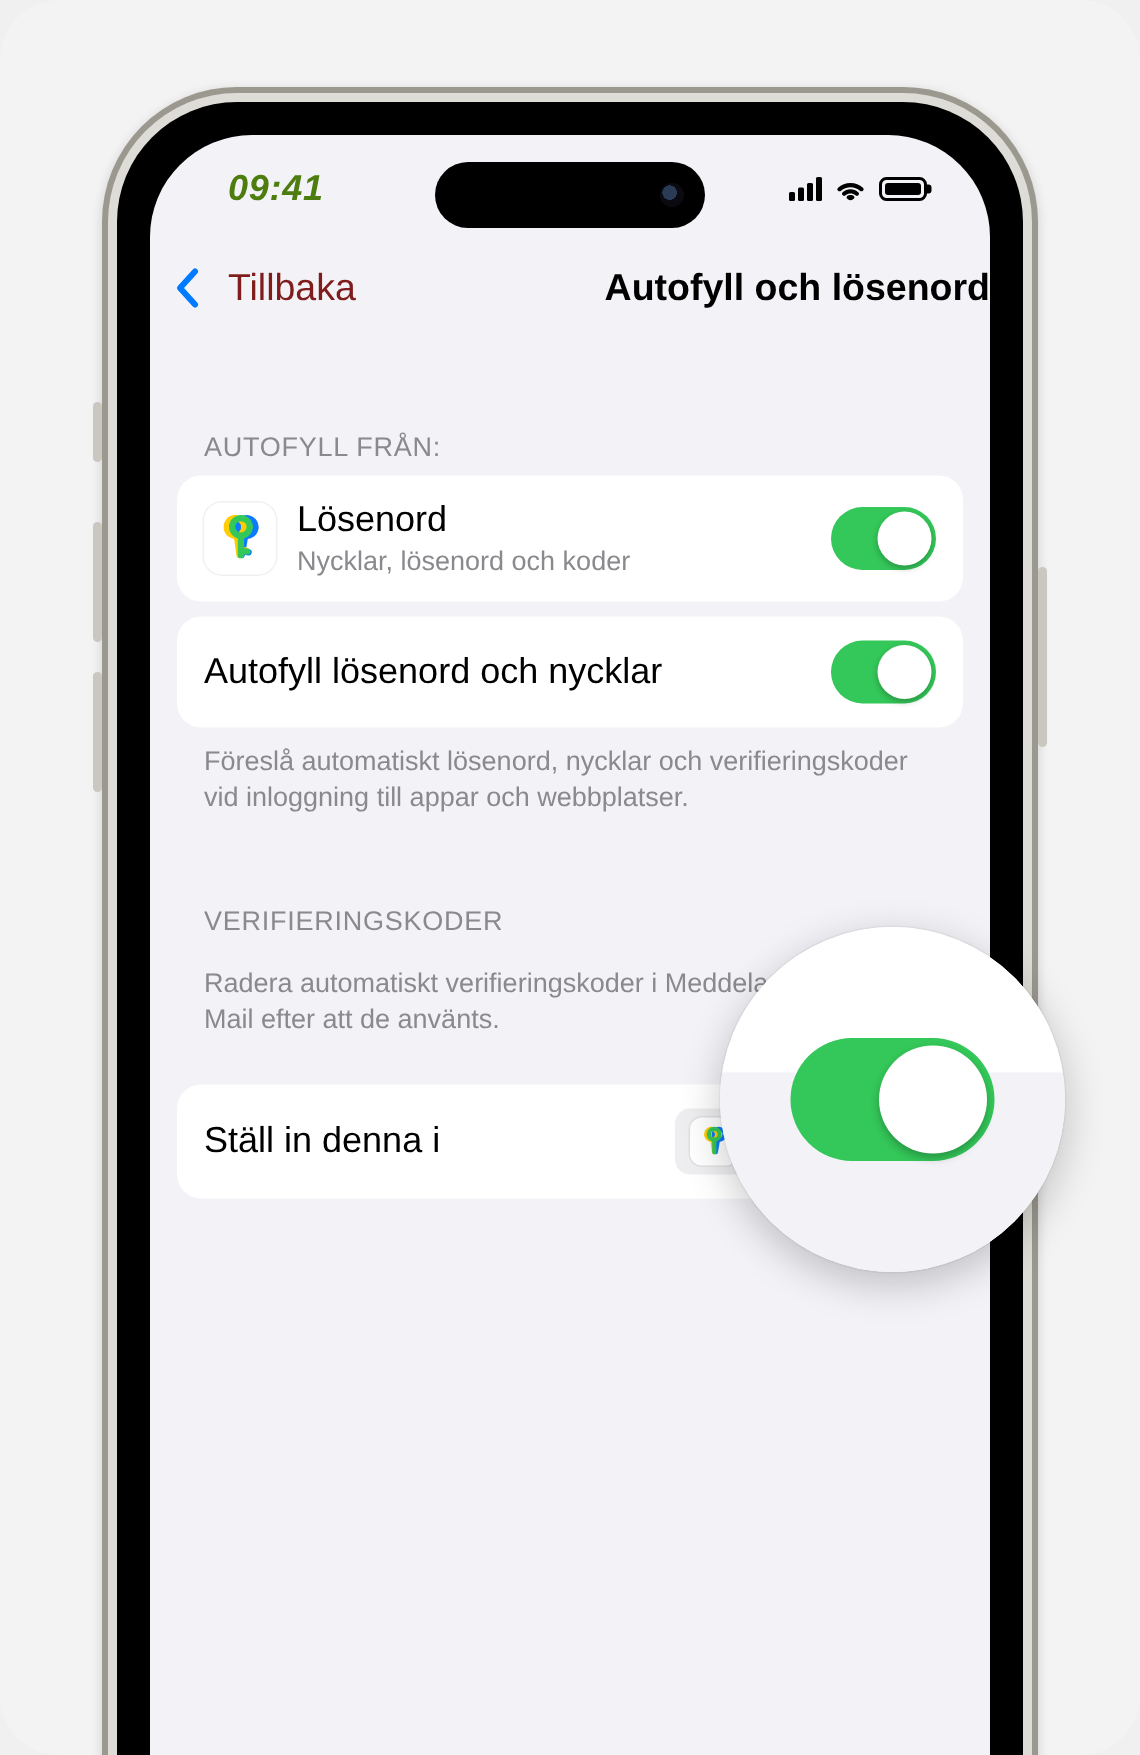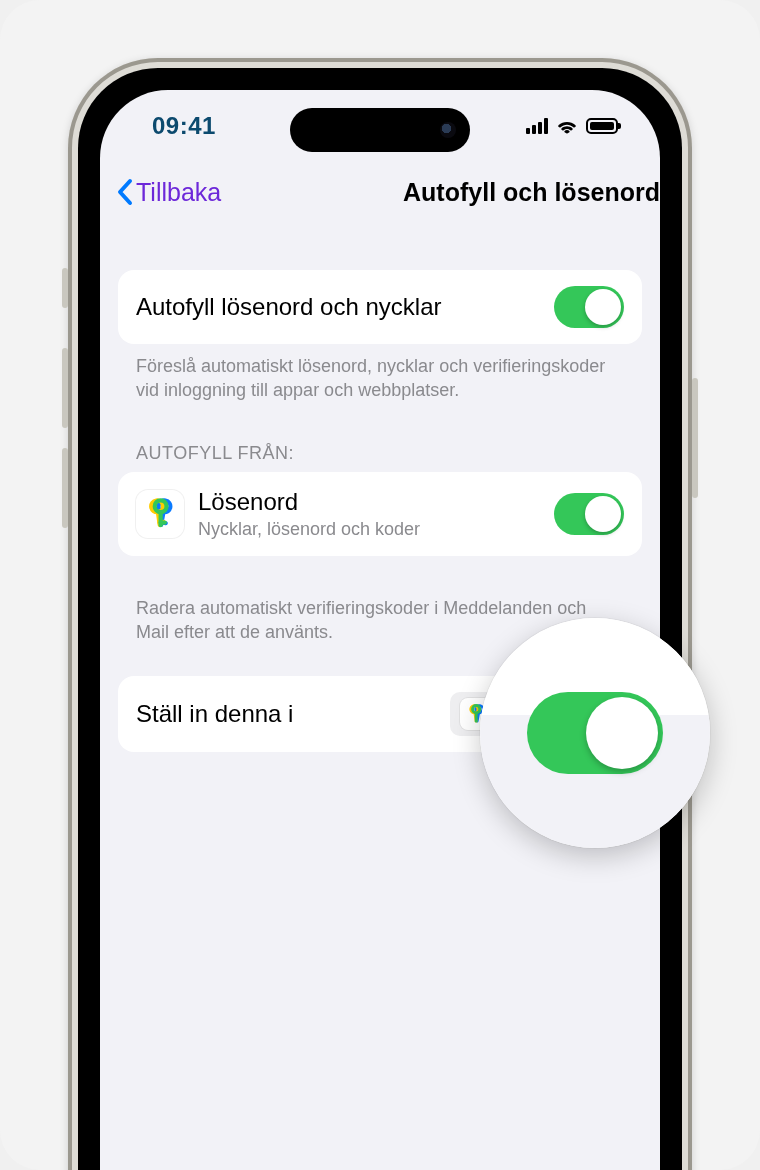--- a/index.html
+++ b/index.html
@@ -78,23 +78,24 @@
     position: absolute;
     top: 0; left: 0; right: 0;
     height: 72px;
     display:flex; align-items:center; justify-content:space-between;
     padding: 0 36px;
     z-index: 40;
   }
   .status-time {
     font-size: 24px;
     font-weight: 600;
-    color:#0c4a6e;
+    color:#4d7c0f;
     letter-spacing: .5px;
     margin-left: 16px;
+    font-style: italic;
   }
   .status-right { display:flex; align-items:center; gap:8px; margin-right:6px; }
   .sig { display:flex; align-items:flex-end; gap:2px; height:16px; }
   .sig span { width:4px; background:#000; border-radius:1px; display:block; }
   .sig span:nth-child(1){height:6px}
   .sig span:nth-child(2){height:9px}
   .sig span:nth-child(3){height:12px}
   .sig span:nth-child(4){height:16px}
   .wifi svg { display:block; }
   .batt {
@@ -107,22 +108,22 @@
   }
   .batt i{ position:absolute; inset:2px; background:#000; border-radius:2px; }
 
   
   .navbar {
     position:absolute; top:72px; left:0; right:0; height:60px;
     display:flex; align-items:center;
     padding: 0 10px;
   }
   .back {
-    display:flex; align-items:center; gap:2px;
-    color:#6d28d9; font-size:25px;
+    display:flex; align-items:center; gap:18px;
+    color:#7f1d1d; font-size:25px;
     padding-left:6px;
   }
   .back svg { display:block; }
   .title-wrap {
     position:absolute; left:0; right:0; text-align:right;
     pointer-events:none;
   }
   .title {
     font-size:25px; font-weight:600; color:#000;
   }
@@ -273,30 +274,20 @@
               </svg>
             </span>
             <span>Tillbaka</span>
           </div>
           <div class="title-wrap">
             <span class="title">Autofyll och lösenord</span>
           </div>
         </div>
 
         <div class="content">
-
-          <div class="group">
-            <div class="cell">
-              <span class="label">Autofyll lösenord och nycklar</span>
-              <span class="toggle">
-                <span class="knob"></span>
-              </span>
-            </div>
-            <div class="group-footer">Föreslå automatiskt lösenord, nycklar och verifieringskoder vid inloggning till appar och webbplatser.</div>
-          </div>
 
           <div class="group">
             <div class="group-header">AUTOFYLL FRÅN:</div>
             <div class="cell">
               <span class="app-icon">
                 <svg class="keys-svg" viewBox="0 0 40 40">
                   <g transform="translate(4,0) rotate(10 20 20)">
                     <circle cx="20" cy="11" r="7" fill="none" stroke="#0a7aff" stroke-width="5"></circle>
                     <rect x="17.5" y="16" width="5" height="20" rx="2.5" fill="#0a7aff"></rect>
                     <rect x="17.5" y="28" width="10" height="5" rx="2.5" fill="#0a7aff"></rect>
@@ -316,21 +307,32 @@
               <div class="text-col">
                 <span class="label" style="font-size:24px;">Lösenord</span>
                 <span class="sub">Nycklar, lösenord och koder</span>
               </div>
               <span class="toggle">
                 <span class="knob"></span>
               </span>
             </div>
           </div>
 
+          <div class="group">
+            <div class="cell">
+              <span class="label">Autofyll lösenord och nycklar</span>
+              <span class="toggle">
+                <span class="knob"></span>
+              </span>
+            </div>
+            <div class="group-footer">Föreslå automatiskt lösenord, nycklar och verifieringskoder vid inloggning till appar och webbplatser.</div>
+          </div>
+
           <div class="group" style="margin-top:30px;">
+            <div class="group-header">VERIFIERINGSKODER</div>
             <div class="group-footer">Radera automatiskt verifieringskoder i Meddelanden och Mail efter att de använts.</div>
           </div>
 
           <div class="group" style="margin-top:20px;">
             <div class="cell">
               <span class="label">Ställ in denna i</span>
               <div class="right">
                 <div class="select">
                   <span class="app-icon small">
                     <svg class="keys-svg" viewBox="0 0 40 40">

